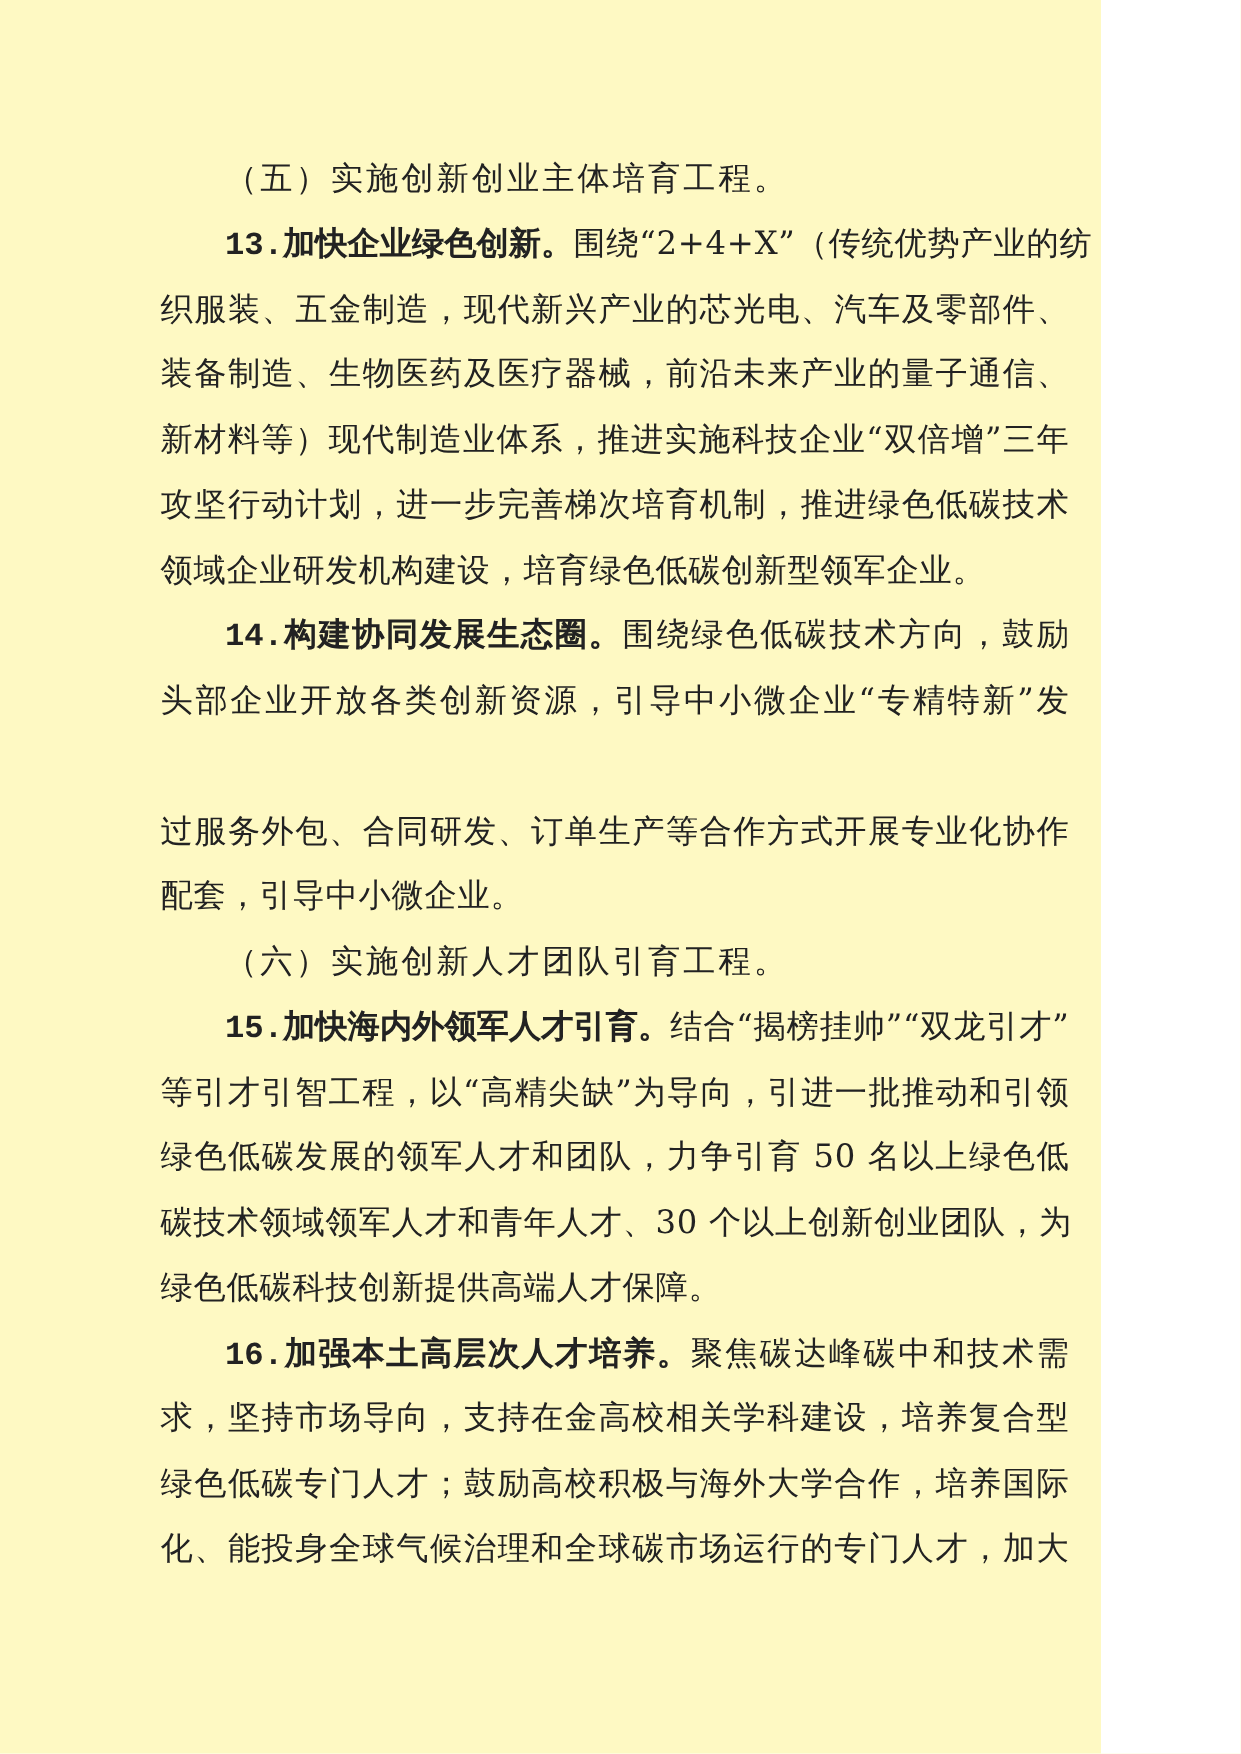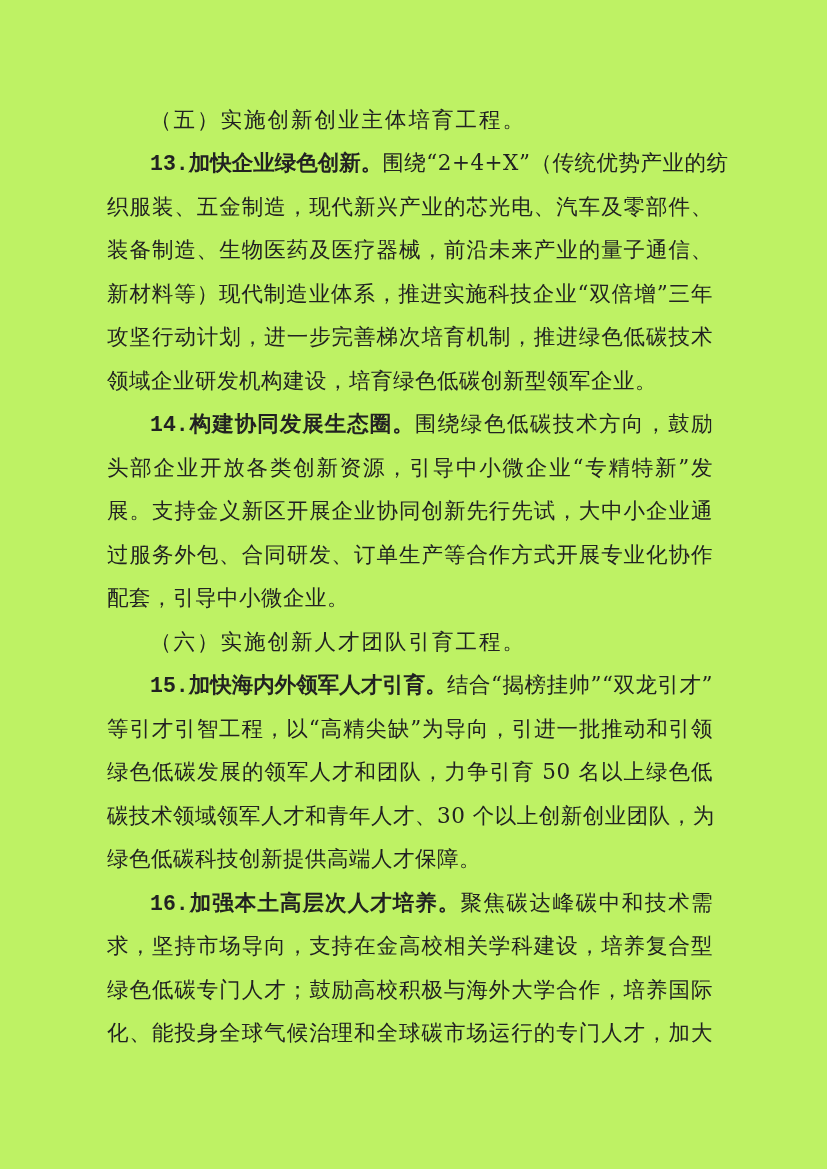--- a/index.html
+++ b/index.html
@@ -1,18 +1,18 @@
 <!DOCTYPE html>
 <html><head>
 <meta charset="utf-8">
 <style>
   html, body { margin:0; padding:0; background:#ffffff; }
   body { width:827px; height:1169px; position:relative; overflow:hidden;
          font-family:"DejaVu Serif","Liberation Serif",serif; color:#222; }
-  .page { position:absolute; left:0; top:0; width:827px; height:1169px; background:#bef264; }
+  .page { position:absolute; left:0; top:0; width:734px; height:1169px; background:#fef9c3; }
   .line { position:absolute; left:107px; width:606px; height:44px; line-height:44px;
           font-size:21.5px; white-space:nowrap; text-align:justify; text-align-last:justify; letter-spacing:0.5px; }
   .line.indent { left:150px; width:563px; }
   .line.last { text-align-last:left; }
   .line.heading { left:150px; width:auto; text-align-last:left; letter-spacing:2px; }
   .b { font-weight:bold; font-family:Liberation Mono, monospace; letter-spacing:0; }
 </style>
 </head>
 <body>
 
@@ -22,21 +22,20 @@
 
   <div class="line indent" style="top:141px"><span class="b">13.加快企业绿色创新。</span><span>围绕“2+4+X”（传统优势产业的纺</span></div>
   <div class="line" style="top:185px">织服装、五金制造，现代新兴产业的芯光电、汽车及零部件、</div>
   <div class="line" style="top:228px">装备制造、生物医药及医疗器械，前沿未来产业的量子通信、</div>
   <div class="line" style="top:272px">新材料等）现代制造业体系，推进实施科技企业“双倍增”三年</div>
   <div class="line" style="top:315px">攻坚行动计划，进一步完善梯次培育机制，推进绿色低碳技术</div>
   <div class="line last" style="top:359px">领域企业研发机构建设，培育绿色低碳创新型领军企业。</div>
 
   <div class="line indent" style="top:402px"><span class="b">14.构建协同发展生态圈。</span><span>围绕绿色低碳技术方向，鼓励</span></div>
   <div class="line" style="top:446px">头部企业开放各类创新资源，引导中小微企业“专精特新”发</div>
-  <div class="line" style="top:489px">展。支持金义新区开展企业协同创新先行先试，大中小企业通</div>
   <div class="line" style="top:533px">过服务外包、合同研发、订单生产等合作方式开展专业化协作</div>
   <div class="line last" style="top:576px">配套，引导中小微企业。</div>
 
   <div class="line heading" style="top:620px">（六）实施创新人才团队引育工程。</div>
 
   <div class="line indent" style="top:663px"><span class="b">15.加快海内外领军人才引育。</span><span>结合“揭榜挂帅”“双龙引才”</span></div>
   <div class="line" style="top:707px">等引才引智工程，以“高精尖缺”为导向，引进一批推动和引领</div>
   <div class="line" style="top:750px">绿色低碳发展的领军人才和团队，力争引育 50 名以上绿色低</div>
   <div class="line" style="top:794px">碳技术领域领军人才和青年人才、30 个以上创新创业团队，为</div>
   <div class="line last" style="top:837px">绿色低碳科技创新提供高端人才保障。</div>

